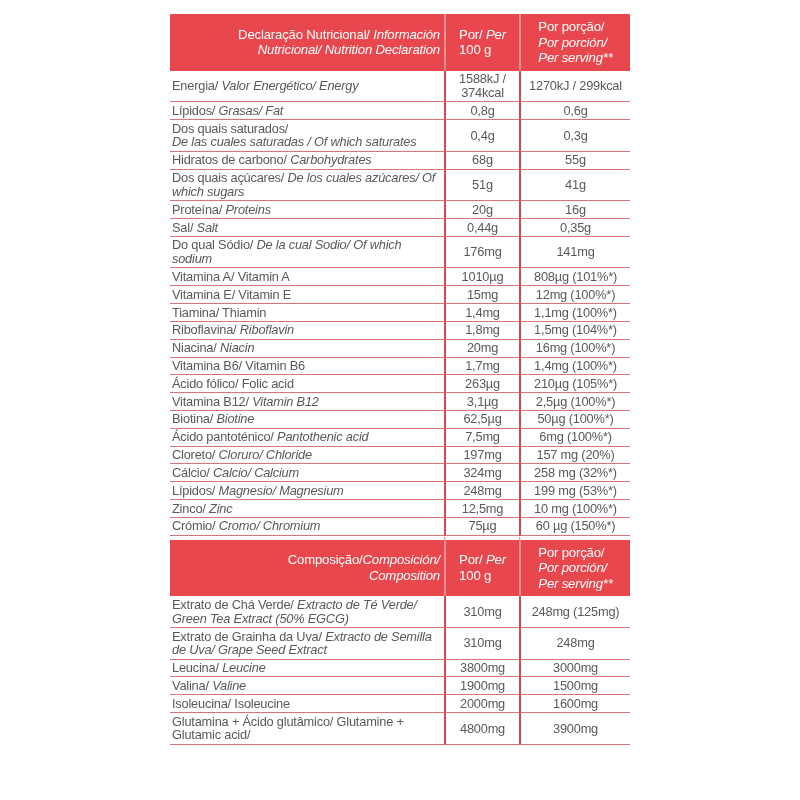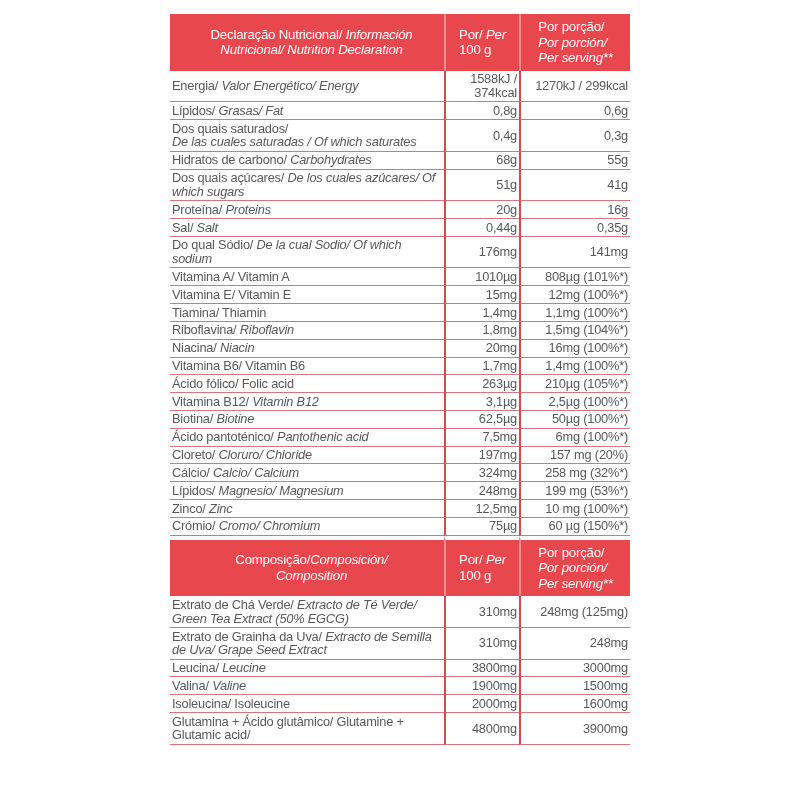--- a/index.html
+++ b/index.html
@@ -25,33 +25,33 @@
     letter-spacing:-0.2px;
   }
   col.c1{width:274px;}
   col.c2{width:75px;}
   col.c3{width:111px;}
   th.hd{
     background:var(--red);color:#ffffff;font-weight:normal;
     font-size:13.2px;line-height:1.18;
     vertical-align:middle;padding:5px 4px;
   }
-  th.hd-lbl{text-align:center;padding-left:13px;}
+  th.hd-lbl{text-align:right;padding-left:13px;}
   th.hd-val{text-align:center;}
   th.hd-val .hdr-block{display:inline-block;text-align:left;}
   th.hd-c2{border-left:2px solid rgba(255,255,255,0.38);}
   th.hd-c3{border-left:2px solid rgba(255,255,255,0.38);}
   th.gap-top{border-top:4px solid #ffffff;}
   td{
     vertical-align:middle;
     border-bottom:1.5px solid var(--hline);
     padding:1.5px 2px;
   }
   td.lbl{text-align:left;padding-left:2px;margin-left:14px;}
-  td.val{text-align:right;}
+  td.val{text-align:center;}
   td.v2{border-left:2px solid var(--vline);}
   td.v3{border-left:2px solid var(--vline);}
   .it{font-style:italic;}
 </style>
 </head>
 <body>
 
 <div class="table-wrap">
   <table>
     <colgroup>

